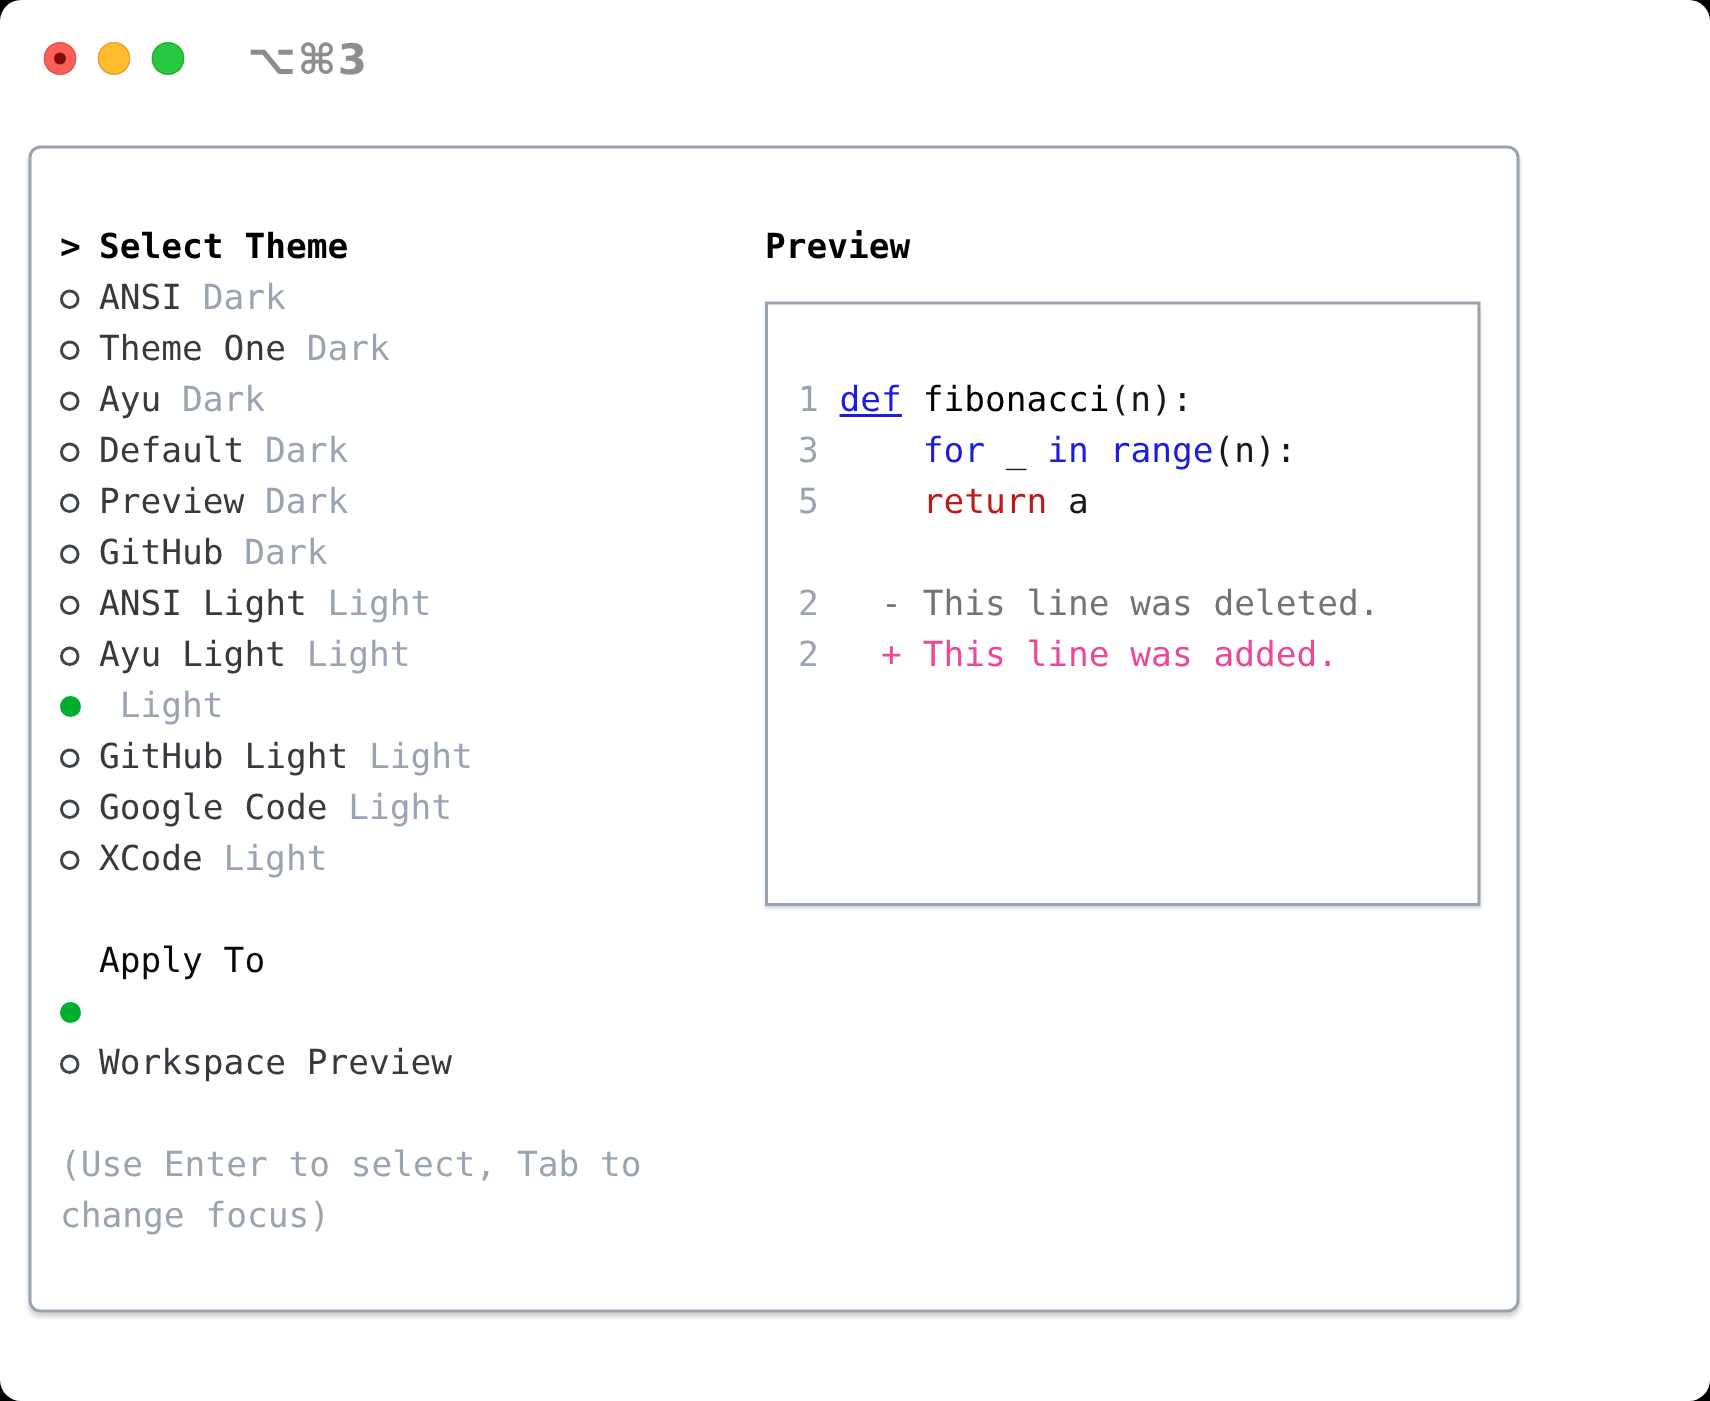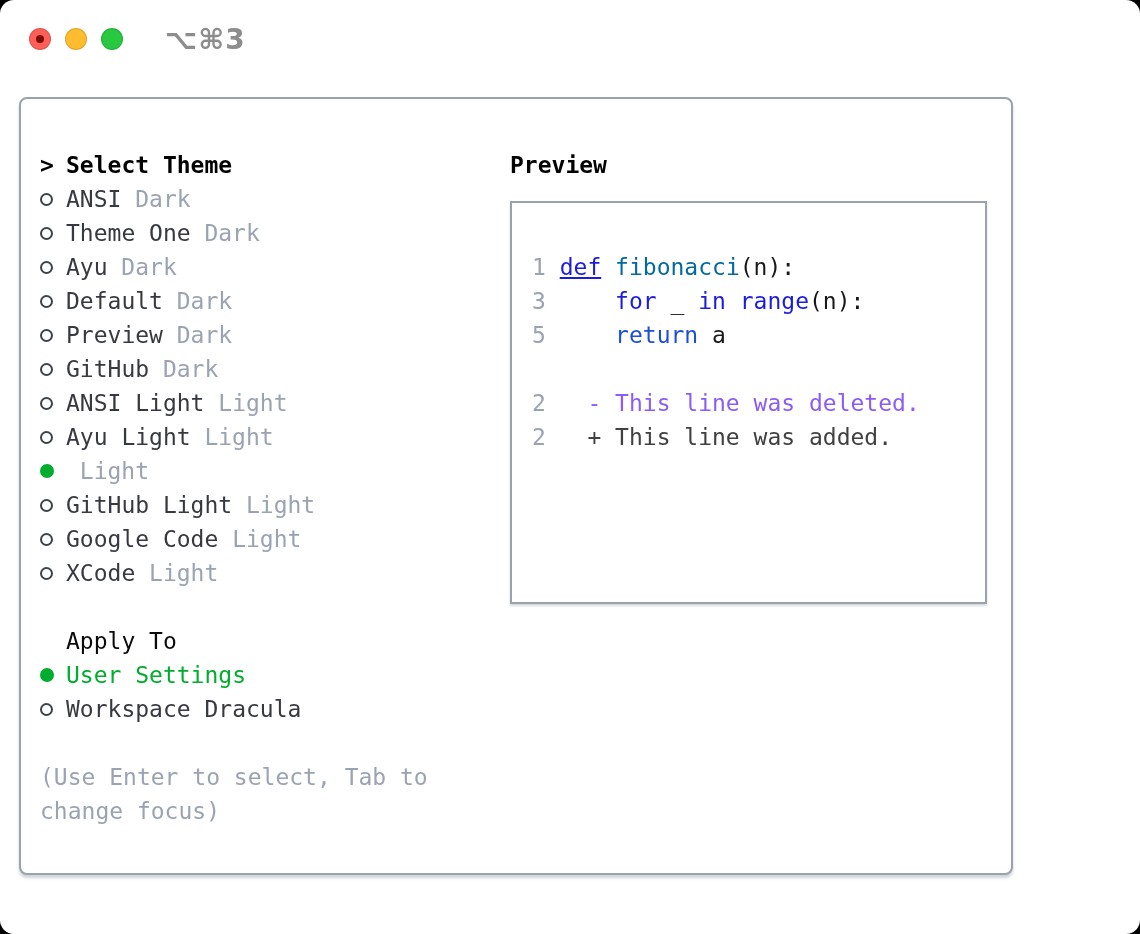--- a/index.html
+++ b/index.html
@@ -98,38 +98,38 @@
           </div>
 
         <div class="spacer"></div>
 
         <div class="row">
           <span class="marker"></span>
           <span style="color:#0a0a0a">Apply To</span>
         </div>
 
         <div id="apply-list">
-            <div class="row"><span class="marker"><span class="dot filled" style="background: rgb(0, 173, 46);"></span></span><span style="color: rgb(0, 173, 46);">User Settings</span></div>
-            <div class="row"><span class="marker"><span class="dot open"></span></span><span>Workspace Dracula</span></div>
+            <div class="row"><span class="marker"><span class="dot filled" style="background: rgb(0, 173, 46);"></span></span></div>
+            <div class="row"><span class="marker"><span class="dot open"></span></span><span>Workspace Preview</span></div>
           </div>
 
         <div class="spacer"></div>
 
         <div class="hint" style="color: rgb(154, 163, 177);">(Use Enter to select, Tab to change focus)</div>
       </div>
 
       <div class="right-col">
         <div class="row">
           <span class="hdr">Preview</span>
         </div>
         <div class="preview-box" id="preview-box">
-            <div class="code-line"><span style="color: rgb(154, 163, 177);">1 </span><span style="color: rgb(28, 28, 223); text-decoration: underline;">def</span><span style="color: rgb(22, 24, 27);"> </span><span style="color: #0369a1;">fibonacci</span><span style="color: rgb(22, 24, 27);">(n):</span></div>
+            <div class="code-line"><span style="color: rgb(154, 163, 177);">1 </span><span style="color: rgb(28, 28, 223); text-decoration: underline;">def</span><span style="color: rgb(22, 24, 27);"> </span><span style="color: #000000;">fibonacci</span><span style="color: rgb(22, 24, 27);">(n):</span></div>
             <div class="code-line"><span style="color: rgb(154, 163, 177);">3 </span><span style="color: rgb(22, 24, 27);">    </span><span style="color: rgb(28, 28, 223);">for</span><span style="color: rgb(22, 24, 27);"> _ </span><span style="color: rgb(28, 28, 223);">in</span><span style="color: rgb(22, 24, 27);"> </span><span style="color: rgb(28, 28, 223);">range</span><span style="color: rgb(22, 24, 27);">(n):</span></div>
-            <div class="code-line"><span style="color: rgb(154, 163, 177);">5 </span><span style="color: rgb(22, 24, 27);">    </span><span style="color: #1d4ed8;">return</span><span style="color: rgb(22, 24, 27);"> a</span></div>
+            <div class="code-line"><span style="color: rgb(154, 163, 177);">5 </span><span style="color: rgb(22, 24, 27);">    </span><span style="color: #b91c1c;">return</span><span style="color: rgb(22, 24, 27);"> a</span></div>
             <div class="code-line">&nbsp;</div>
-            <div class="code-line"><span style="color: rgb(154, 163, 177);">2</span><span style="color: #8b5cf6;">   - This line was deleted.</span></div>
-            <div class="code-line"><span style="color: rgb(154, 163, 177);">2</span><span style="color: #404040; text-align: right;">   + This line was added.</span></div>
+            <div class="code-line"><span style="color: rgb(154, 163, 177);">2</span><span style="color: #737373;">   - This line was deleted.</span></div>
+            <div class="code-line"><span style="color: rgb(154, 163, 177);">2</span><span style="color: #ec4899; text-align: right;">   + This line was added.</span></div>
           </div>
       </div>
 
     </div>
   </div>
 </div>
 
 </body></html>

